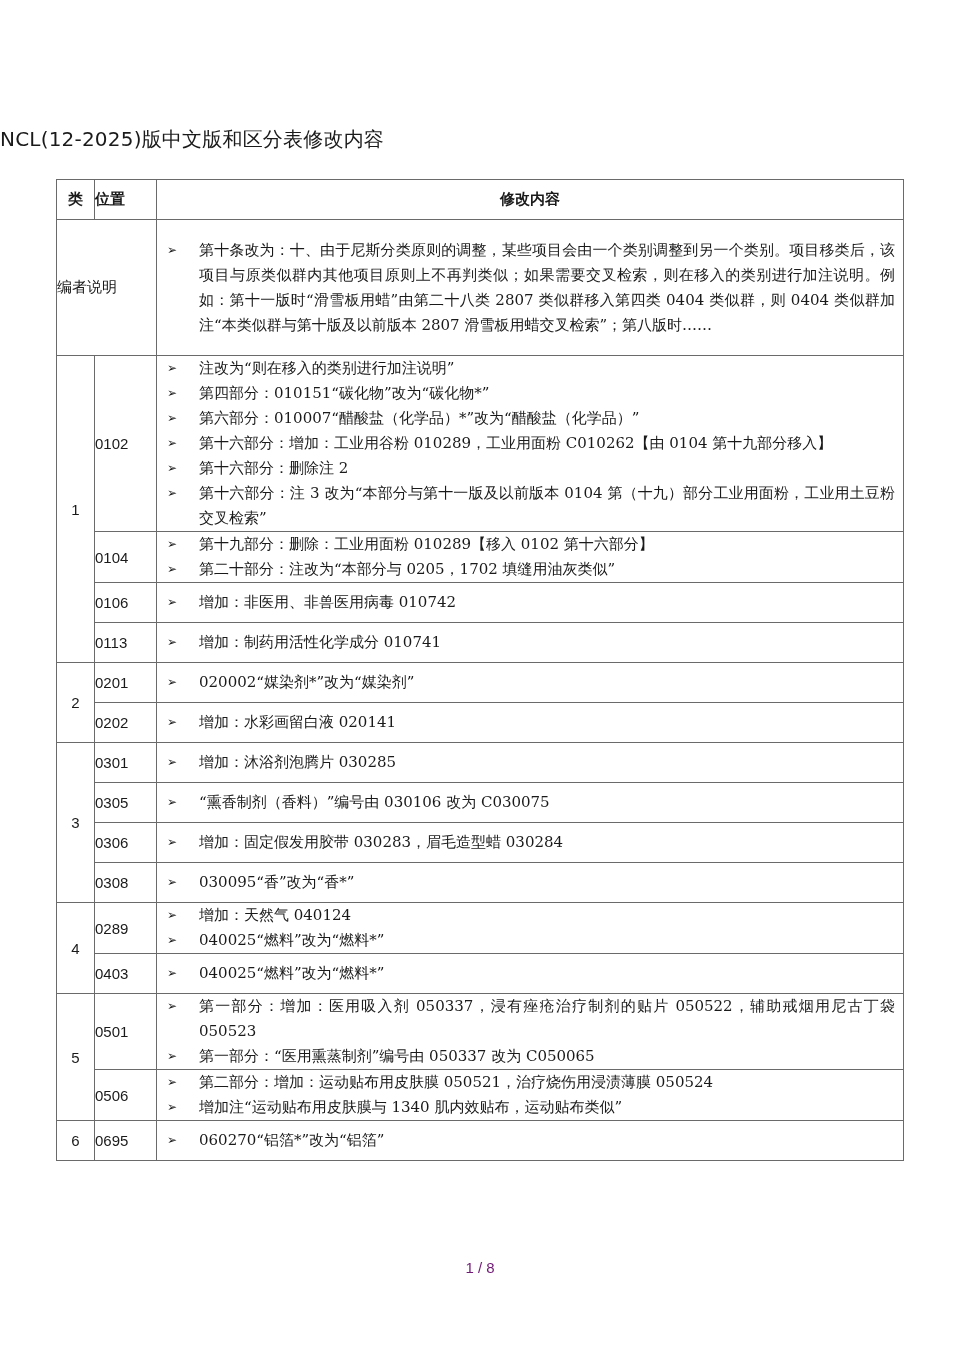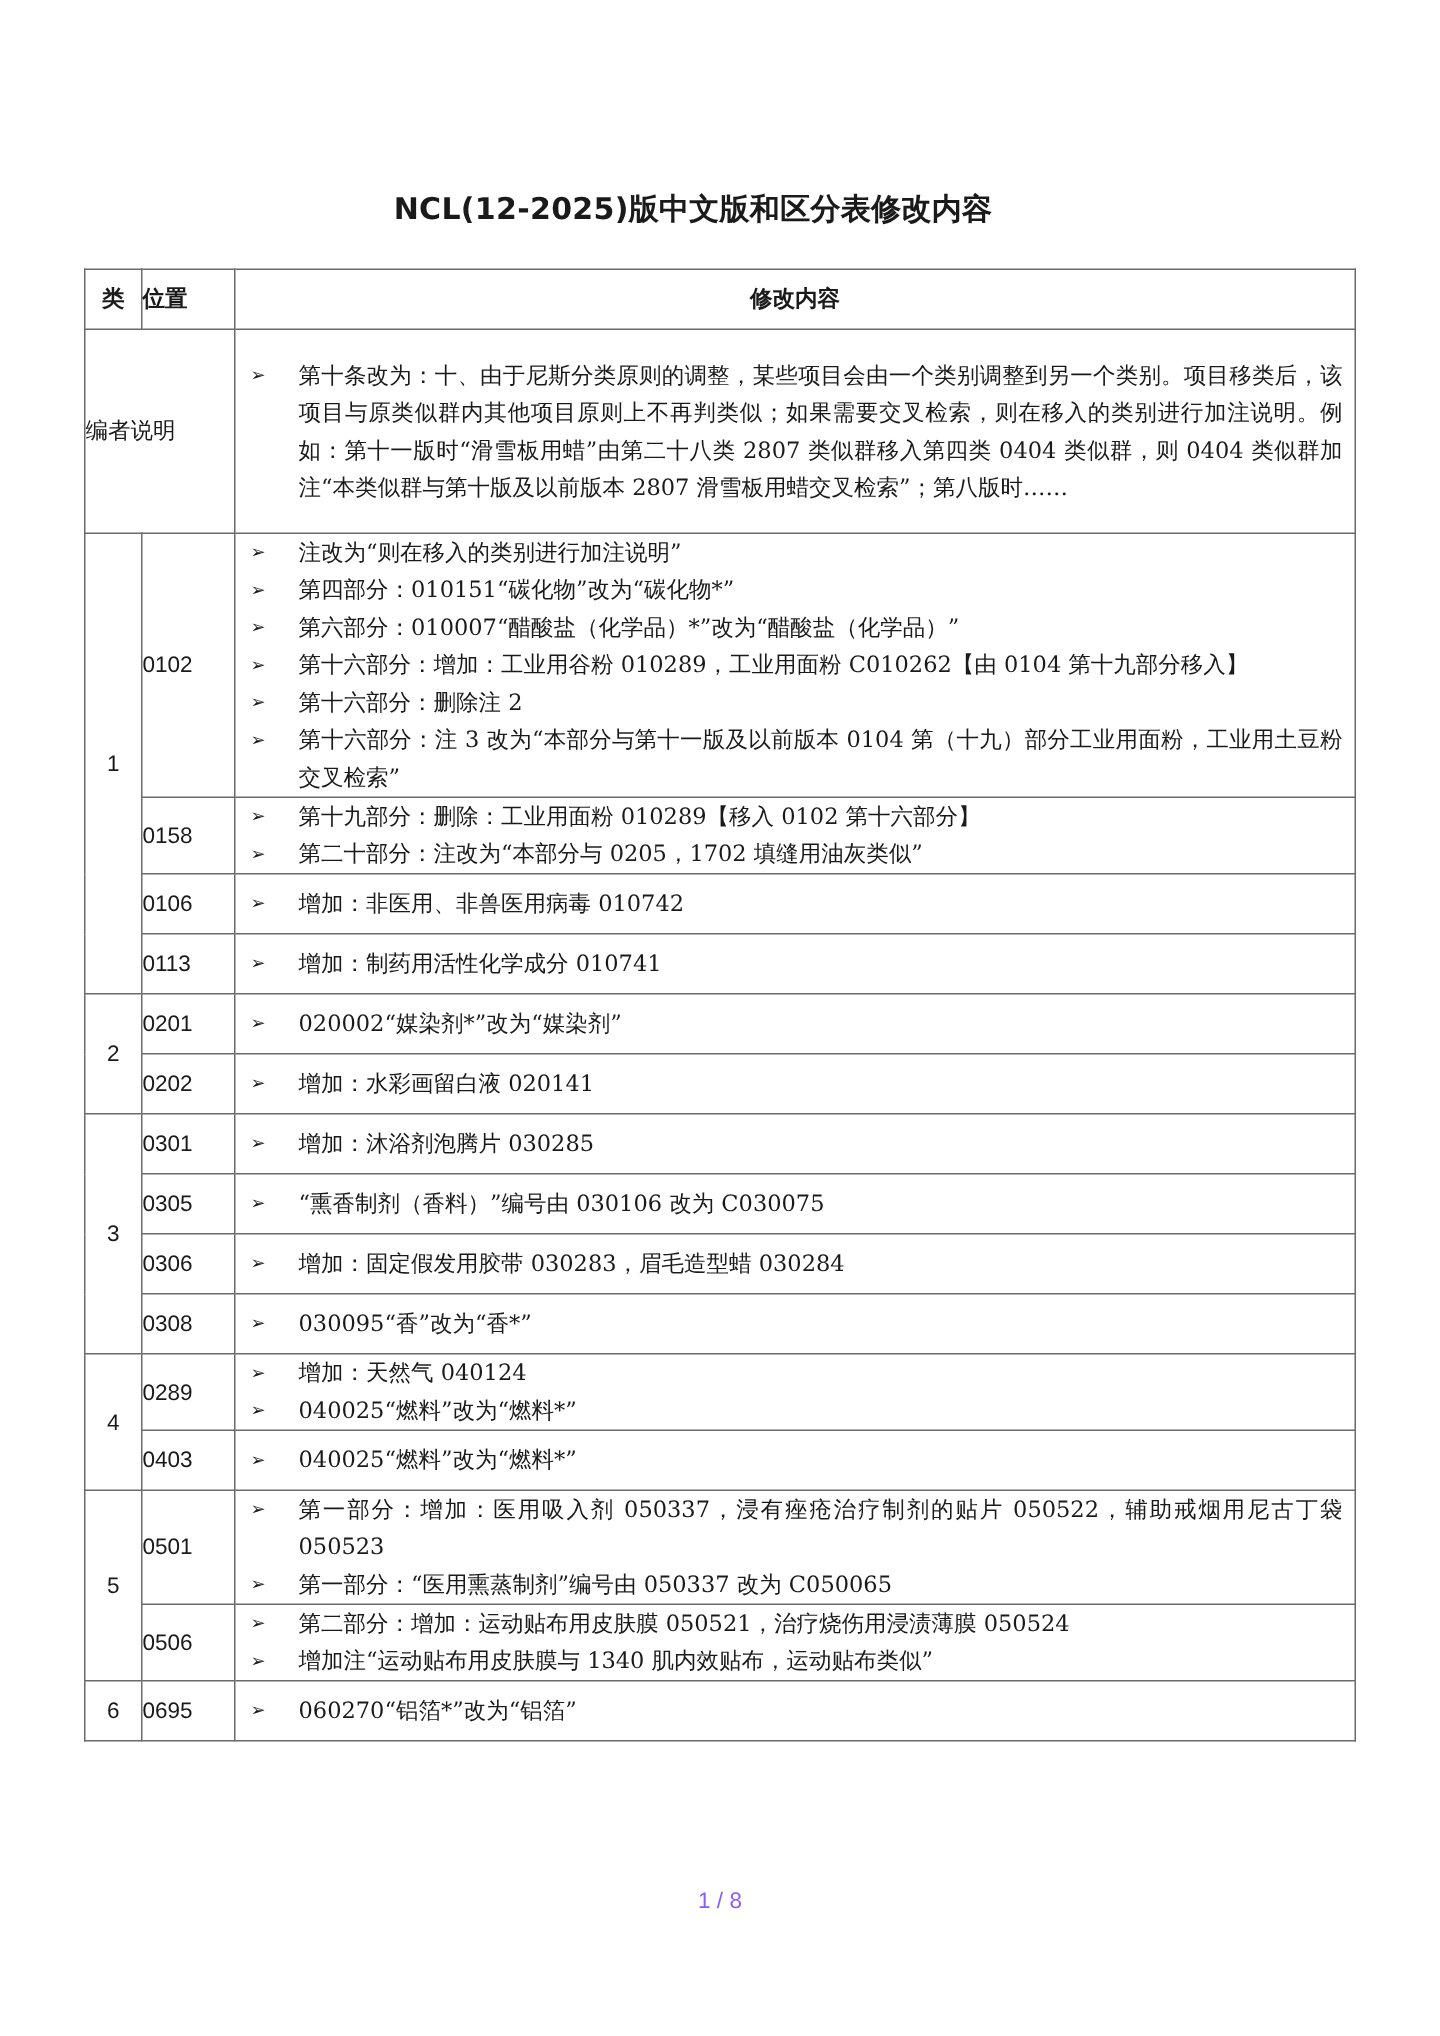--- a/index.html
+++ b/index.html
@@ -3,21 +3,21 @@
   <meta charset="utf-8">
   <style>
     html, body { margin: 0; padding: 0; background: #ffffff; }
     body {
       width: 960px; height: 1357px; position: relative; overflow: hidden;
       font-family: "DejaVu Serif", "Liberation Serif", serif;
       color: #1a1a1a;
     }
     .title {
       position: absolute; top: 126px; left: 0; width: 924px;
-      text-align: center; font-size: 20px; font-weight: bold;
+      font-size: 20px; font-weight: normal;
       font-family: "DejaVu Sans", "Liberation Sans", sans-serif;
       letter-spacing: 0.2px;
     }
     table.changes {
       position: absolute; top: 179px; left: 56px; width: 848px;
       border-collapse: collapse; table-layout: fixed;
       font-size: 15px;
     }
     table.changes td, table.changes th {
       border: 1.2px solid #6a6a6a; padding: 0; vertical-align: middle;
@@ -33,21 +33,21 @@
       line-height: 25px; font-size: 15px;
     }
     ul.items li .bullet {
       position: absolute; left: 10px; top: 0; font-size: 12px;
       font-family: "DejaVu Sans", sans-serif;
     }
     ul.items li .txt { text-align: justify; }
     tr.single td { height: 39px; }
     .footer {
       position: absolute; top: 1259px; left: 0; width: 960px; text-align: center;
-      font-family: "Liberation Sans", sans-serif; font-size: 15px; color: #8b5cf6;
+      font-family: "Liberation Sans", sans-serif; font-size: 15px; color: #701a75;
     }
   </style>
 </head>
 <body>
 
 <div class="title">NCL(12-2025)版中文版和区分表修改内容</div>
 
 <table class="changes">
   <colgroup>
     <col style="width:38px">
@@ -99,21 +99,21 @@
               <div class="txt">第十六部分：删除注 2</div>
             </li>
             <li>
               <span class="bullet">➢</span>
               <div class="txt">第十六部分：注 3 改为“本部分与第十一版及以前版本 0104 第（十九）部分工业用面粉，工业用土豆粉交叉检索”</div>
             </li>
           </ul>
         </td>
       </tr>
       <tr>
-        <td class="c-pos">0158</td>
+        <td class="c-pos">0104</td>
         <td class="c-txt">
           <ul class="items">
             <li>
               <span class="bullet">➢</span>
               <div class="txt">第十九部分：删除：工业用面粉 010289【移入 0102 第十六部分】</div>
             </li>
             <li>
               <span class="bullet">➢</span>
               <div class="txt">第二十部分：注改为“本部分与 0205，1702 填缝用油灰类似”</div>
             </li>

